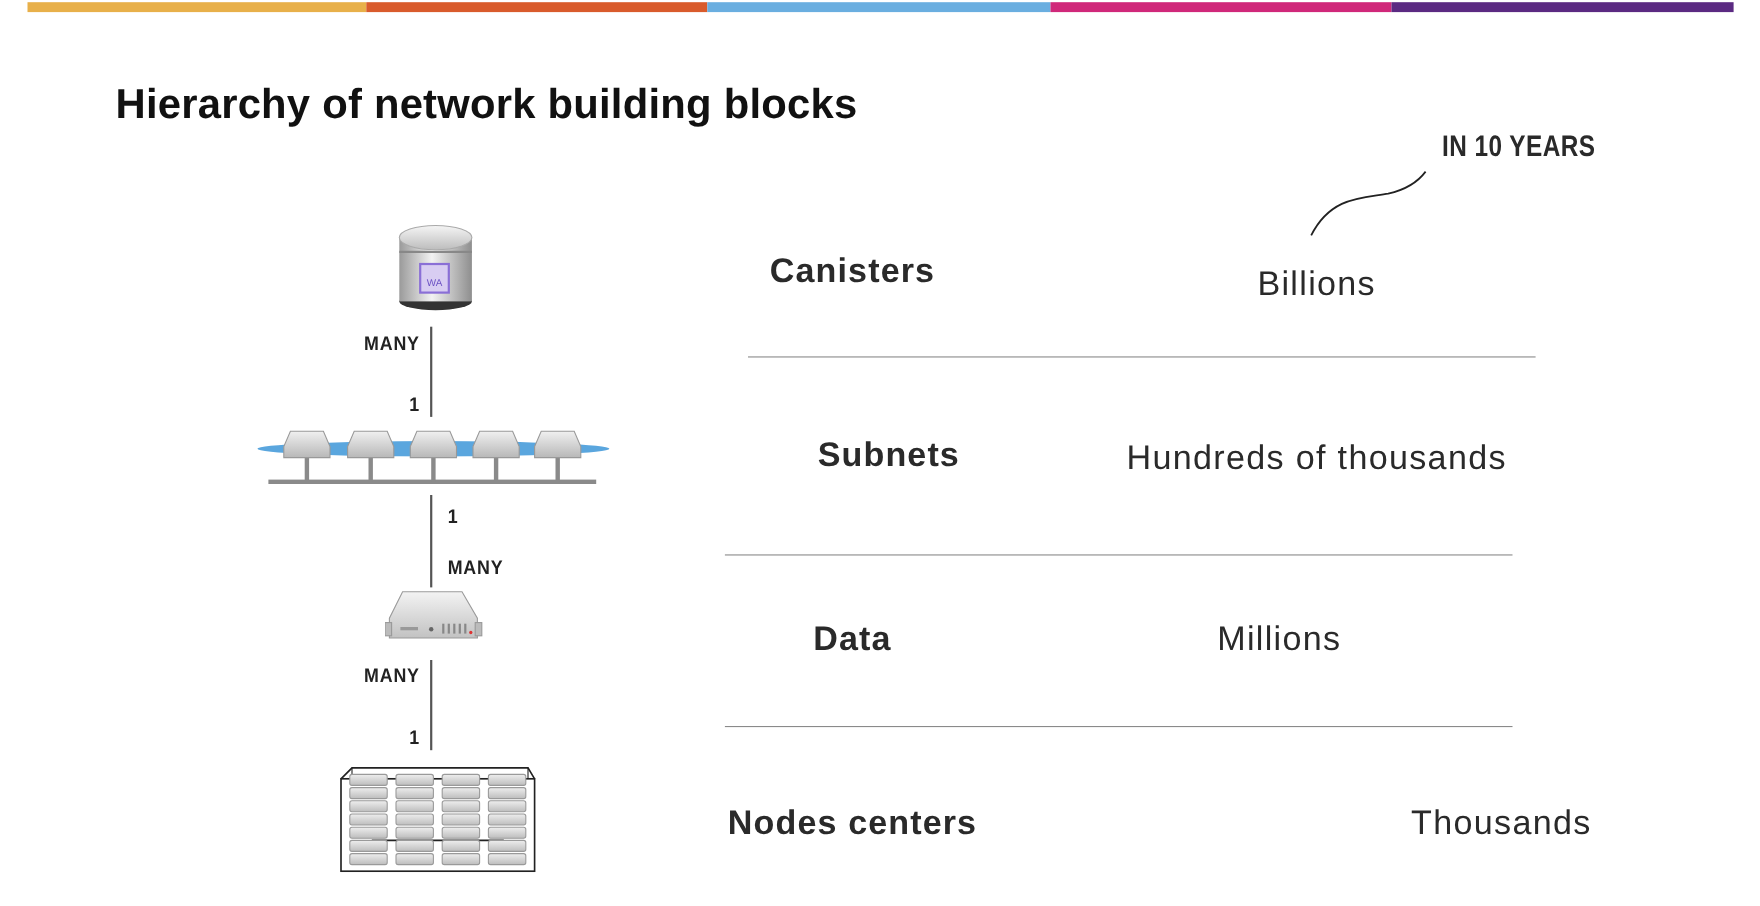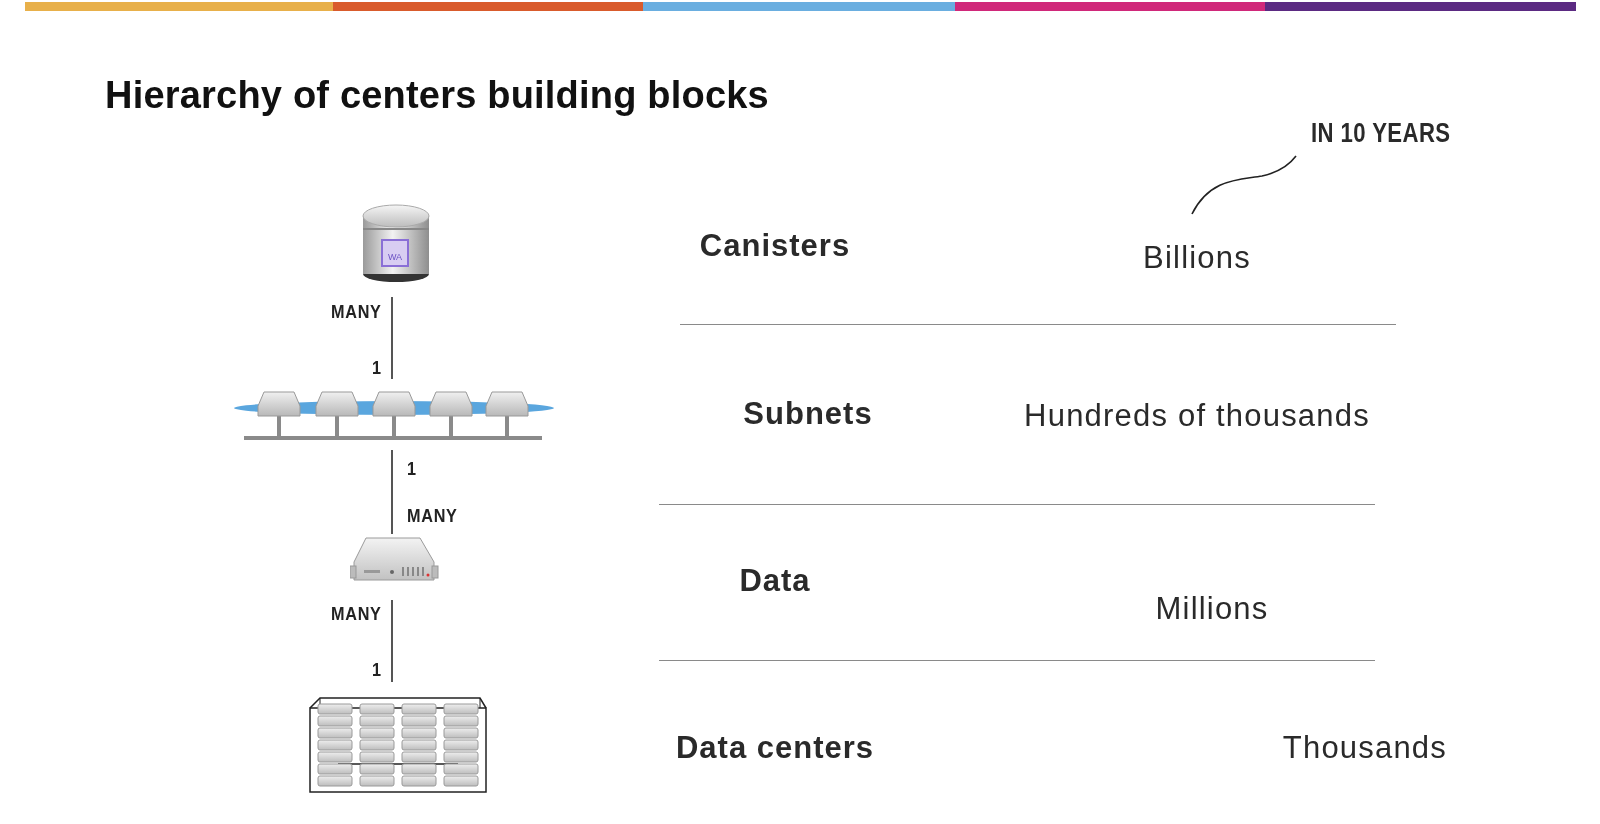--- a/index.html
+++ b/index.html
@@ -16,40 +16,40 @@
 </style>
 </head>
 <body>
 
 <div class="bar" style="left:25px;width:308px;background:#e8b04a;"></div>
 <div class="bar" style="left:333px;width:310px;background:#d95b2c;"></div>
 <div class="bar" style="left:643px;width:312px;background:#6aaee0;"></div>
 <div class="bar" style="left:955px;width:310px;background:#d0287a;"></div>
 <div class="bar" style="left:1265px;width:311px;background:#5b2a82;"></div>
 
-<div class="title">Hierarchy of centers building blocks</div>
+<div class="title">Hierarchy of network building blocks</div>
 
 <div class="annot">IN 10 YEARS</div>
 <svg class="icon" style="left:1180px;top:150px;" width="120" height="70">
   <path d="M12,64 C30,28 60,30 82,26 C100,22 110,14 116,6" fill="none" stroke="#222" stroke-width="1.6"></path>
 </svg>
 
 <div class="label" style="left:625px;top:228px;">Canisters</div>
 <div class="count" style="left:947px;top:240px;">Billions</div>
 <div class="rule" style="left:680px;top:324px;width:716px;"></div>
 
 <div class="label" style="left:658px;top:396px;">Subnets</div>
 <div class="count" style="left:947px;top:398px;">Hundreds of thousands</div>
 <div class="rule" style="left:659px;top:504px;width:716px;"></div>
 
 <div class="label" style="left:625px;top:563px;">Data</div>
-<div class="count" style="left:962px;top:563px;margin-top:28px;">Millions</div>
+<div class="count" style="left:913px;top:563px;">Millions</div>
 <div class="rule" style="left:659px;top:660px;width:716px;"></div>
 
-<div class="label" style="left:625px;top:730px;">Data centers</div>
+<div class="label" style="left:625px;top:730px;">Nodes centers</div>
 <div class="count" style="left:947px;top:730px;text-align:right;">Thousands</div>
 
 <svg class="icon" style="left:360px;top:202px;" width="72" height="82">
   <defs>
     <linearGradient id="cg" x1="0" x2="1" y1="0" y2="0">
       <stop offset="0" stop-color="#9a9a9a"></stop>
         <stop offset="0.45" stop-color="#f2f2f2"></stop>
         <stop offset="1" stop-color="#8e8e8e"></stop>
     </linearGradient>
     <linearGradient id="ct" x1="0" x2="0" y1="0" y2="1">

